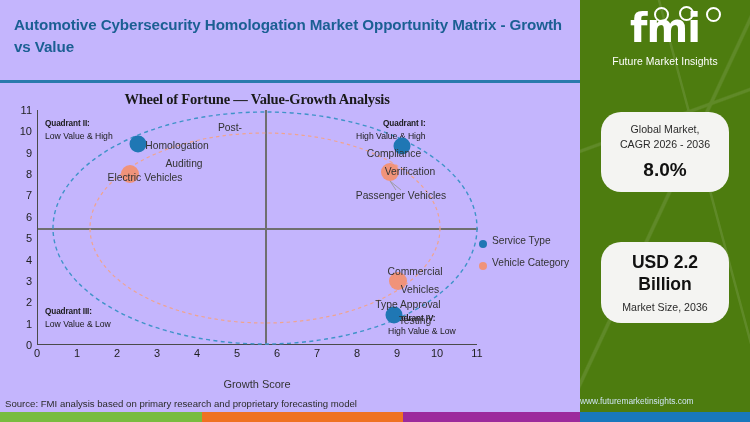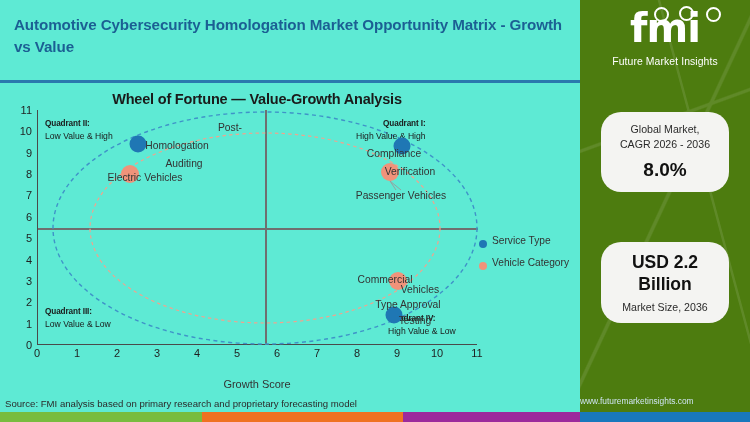--- a/index.html
+++ b/index.html
@@ -8,37 +8,38 @@
     font-family:"Liberation Sans", sans-serif;
     background:#ffffff;
     position:relative;
     overflow:hidden;
   }
   #root { position:absolute; inset:0; }
 
   
   .left-pane {
     position:absolute; left:0; top:0; width:668px; height:422px;
-    background:#5eead4;
+    background:#c4b5fd;
   }
   .header-title {
     position:absolute; left:14px; top:14px; width:552px;
     font-size:15.2px; font-weight:bold; line-height:1.42;
     color:#1b5f93; letter-spacing:-0.1px;
   }
   .header-rule {
     position:absolute; left:0px; top:80px; width:580px; height:3px;
     background:#2a79ad;
   }
 
   
   .chart-title {
     position:absolute; left:37px; top:91px; width:440px;
     text-align:center; font-size:14.5px; font-weight:bold; color:#1a1a1a;
     letter-spacing:-0.2px;
+    font-family:Liberation Serif, serif;
   }
   .plot {
     position:absolute; left:37px; top:110px; width:440px; height:235px;
     border-left:1.6px solid #4a4a4a;
     border-bottom:1.6px solid #4a4a4a;
     padding-left:38px;
   }
   .axis-v {
     position:absolute; left:227px; top:0; width:1.6px; height:235px;
     background:#6f6f6f;
@@ -218,21 +219,21 @@
         </div>
 
       <div id="annot-layer" style="position:absolute;inset:0;">
           <div class="plabel" style="left: 192px; top: 12px; transform: translateX(-50%);">Post-</div>
           <div class="plabel" style="left: 139px; top: 30px; transform: translateX(-50%);">Homologation</div>
           <div class="plabel" style="left: 146px; top: 48px; transform: translateX(-50%);">Auditing</div>
           <div class="plabel" style="left: 107px; top: 62px; transform: translateX(-50%);">Electric Vehicles</div>
           <div class="plabel" style="left: 356px; top: 38px; transform: translateX(-50%);">Compliance</div>
           <div class="plabel" style="left: 372px; top: 56px; transform: translateX(-50%);">Verification</div>
           <div class="plabel" style="left: 363px; top: 80px; transform: translateX(-50%);">Passenger Vehicles</div>
-          <div class="plabel" style="left: 347px; top: 156px; transform: translateX(-50%); margin-top: 8px;">Commercial</div>
+          <div class="plabel" style="left: 377px; top: 156px; transform: translateX(-50%);">Commercial</div>
           <div class="plabel" style="left: 382px; top: 174px; transform: translateX(-50%);">Vehicles</div>
           <div class="plabel" style="left: 370px; top: 189px; transform: translateX(-50%);">Type Approval</div>
           <div class="plabel" style="left: 377px; top: 205px; transform: translateX(-50%);">Testing</div>
         </div>
     </div>
 
     <div class="xlabels" id="xlabels">
         <div class="xlab" style="left: 0px;">0</div>
         <div class="xlab" style="left: 40px;">1</div>
         <div class="xlab" style="left: 80px;">2</div>

